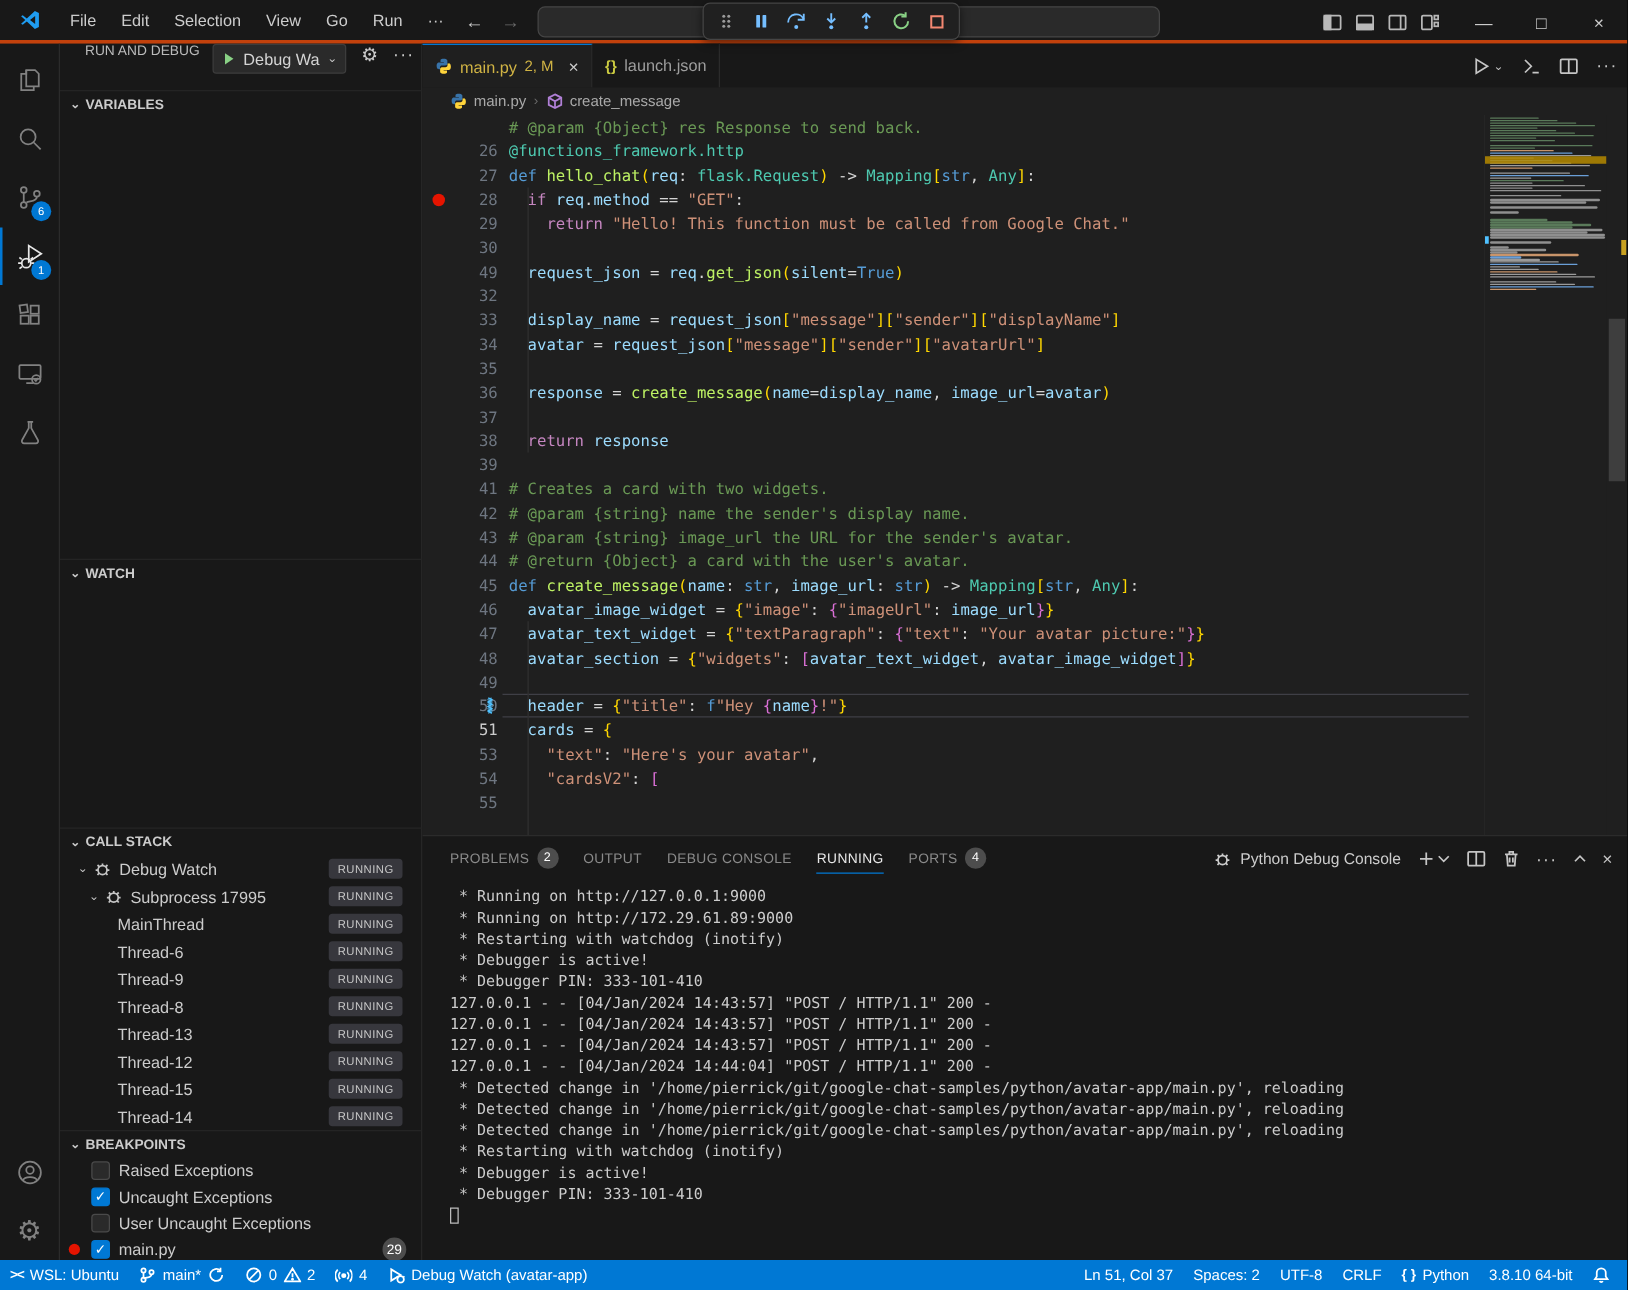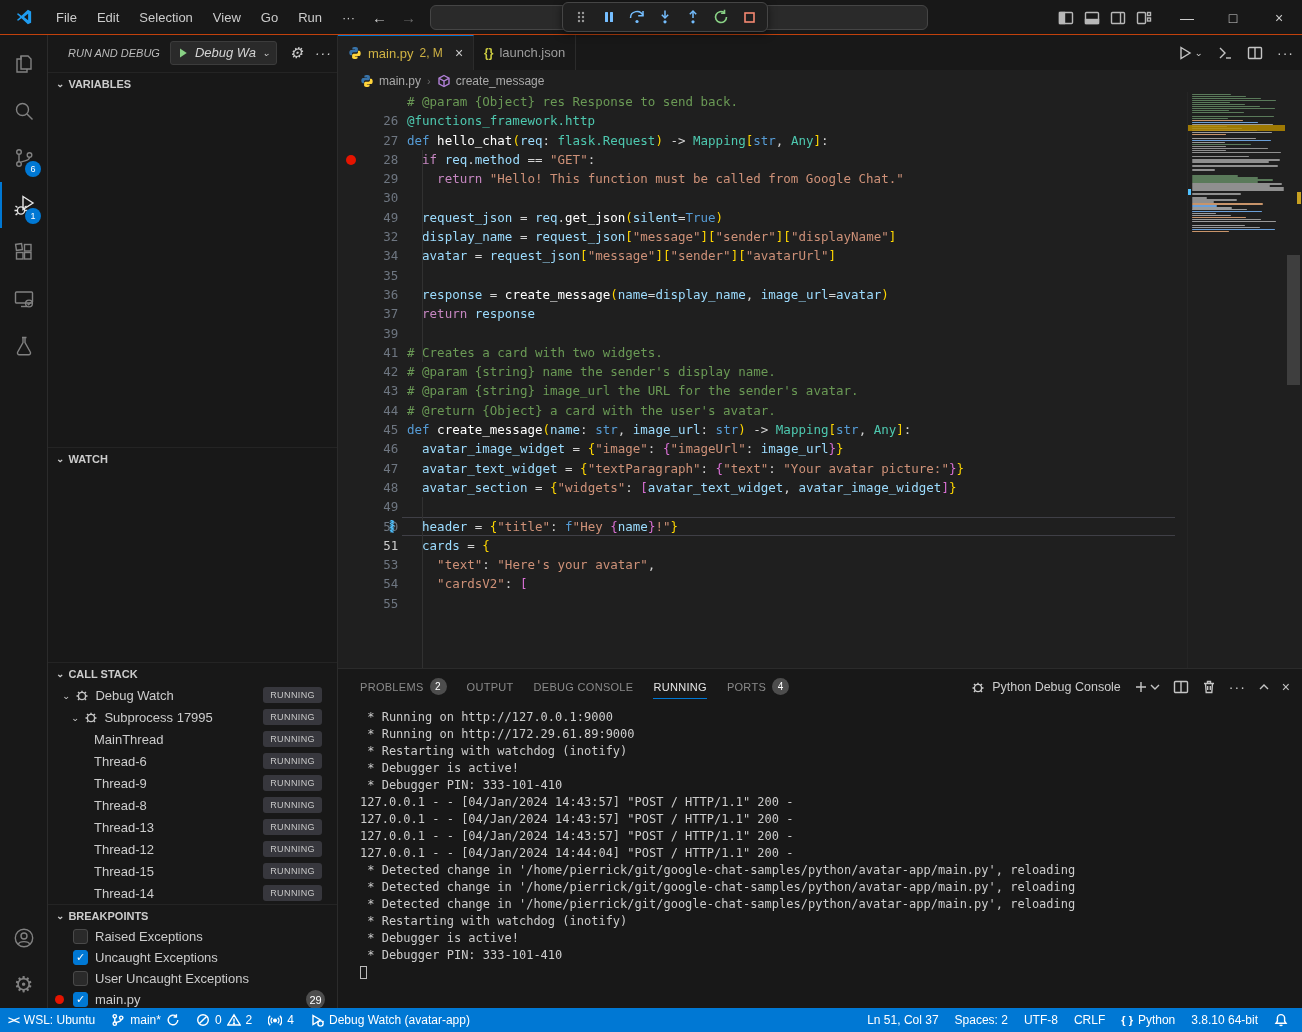--- a/index.html
+++ b/index.html
@@ -1,21 +1,21 @@
 <!DOCTYPE html>
 <html><head>
 <meta charset="utf-8">
 <style>
   * { margin:0; padding:0; box-sizing:border-box; }
   html,body { background:#000; }
   body { font-family:"Liberation Sans", sans-serif; }
   .app { position:relative; width:1302px; height:1032px; background:#181818; color:#cccccc; overflow:hidden; }
 
   
-  .titlebar { position:absolute; top:0; left:0; width:1302px; height:35px; background:#181818; border-bottom:1px solid #c2410c; display:flex; align-items:center; }
+  .titlebar { position:absolute; top:0; left:0; width:1302px; height:35px; background:#181818; border-bottom:3px solid #c2410c; display:flex; align-items:center; }
   .vslogo { width:47px; display:flex; justify-content:center; align-items:center; }
   .menus { display:flex; align-items:center; gap:2px; font-size:13px; color:#cccccc; }
   .menu-item { padding:3px 9px; border-radius:4px; cursor:default; }
   .nav-arrows { position:absolute; left:372px; top:0; height:35px; display:flex; align-items:center; gap:14px; font-size:15px; }
   .nav-back { color:#cccccc; } .nav-fwd { color:#6a6a6a; }
   .command-center { position:absolute; left:430px; top:5px; width:498px; height:25px; background:#2a2a2a; border:1px solid #454545; border-radius:6px; }
   .cc-tail { position:absolute; left:312px; top:3px; font-size:12px; color:#bbbbbb; }
   .debug-toolbar { position:absolute; left:562px; top:2px; height:30px; background:#202020; border:1px solid #454545; border-radius:6px; box-shadow:0 2px 8px rgba(0,0,0,.55); display:flex; align-items:center; padding:0 6px; gap:4px; z-index:5; }
   .dbg-btn { width:24px; height:24px; display:flex; align-items:center; justify-content:center; border-radius:4px; }
   .layout-controls { position:absolute; left:1058px; top:0; height:35px; display:flex; align-items:center; gap:10px; color:#b8b8b8; }
@@ -26,21 +26,21 @@
   .main { position:absolute; top:35px; left:0; width:1302px; height:973px; display:flex; }
 
   
   .activitybar { position:relative; width:48px; height:100%; background:#181818; border-right:1px solid #2b2b2b; }
   .act-item { position:absolute; left:0; width:47px; height:46px; display:flex; align-items:center; justify-content:center; color:#818181; }
   .act-item.active { color:#e7e7e7; border-left:2px solid #0078d4; }
   .act-badge { position:absolute; right:6px; bottom:4px; min-width:16px; height:16px; border-radius:9px; background:#0078d4; color:#fff; font-size:9px; display:flex; align-items:center; justify-content:center; padding:0 4px; }
 
   
   .sidebar { position:relative; width:290px; height:100%; background:#181818; border-right:1px solid #2b2b2b; }
-  .sidebar-head { position:absolute; top:0; left:0; right:4px; height:35px; display:flex; align-items:center; padding-left:20px;font-style:italic; }
+  .sidebar-head { position:absolute; top:0; left:0; right:4px; height:35px; display:flex; align-items:flex-start; padding-left:20px; }
   .sb-title { font-size:11px; color:#bbbbbb; }
   .cfg-box { margin-left:10px; height:24px; background:#2a2a2a; border:1px solid #3c3c3c; border-radius:3px; display:flex; align-items:center; padding:0 6px; gap:6px; font-size:13px; color:#d4d4d4; }
   .sb-gear { margin-left:12px; font-size:15px; color:#cccccc; }
   .sb-dots { margin-left:12px; font-size:14px; color:#cccccc; letter-spacing:1px; }
   .sec-h { position:absolute; left:0; right:0; height:22px; display:flex; align-items:center; gap:4px; padding-left:8px; font-size:11px; font-weight:bold; color:#cccccc; border-top:1px solid #242424; }
   .chev { font-size:10px; color:#cccccc; transform:scaleY(.9); }
   .cs-row { position:relative; height:22px; display:flex; align-items:center; font-size:13px; color:#cccccc; }
   .cs-badge { position:absolute; right:15px; top:3px; background:#37373d; color:#c8c8c8; font-size:9px; padding:3px 7px; border-radius:3px; letter-spacing:.4px; }
   .bug-ic { margin-right:5px; display:inline-flex; color:#c5c5c5; }
   .bp-row { position:relative; height:21px; display:flex; align-items:center; font-size:13px; color:#cccccc; padding-left:25px; gap:7px; }
@@ -65,21 +65,21 @@
   .code-lines { position:absolute; top:0; left:0; right:117px; }
   .cl { position:relative; height:19.3px; display:flex; font-family:"DejaVu Sans Mono", monospace; font-size:12.5px; line-height:19.3px; white-space:pre; }
   .gut { position:relative; width:69px; flex:none; color:#6e7681; text-align:right; padding-right:22px; }
   .gut .bpt { position:absolute; left:8px; top:5px; width:10px; height:10px; border-radius:50%; background:#e51400; }
   .gut.cur { color:#cccccc; }
   .zig { position:absolute; right:12px; top:3px; color:#4fc1ff; }
   .txt { flex:1; }
   .active-line-box { position:absolute; left:64px; right:10px; height:19.3px; border-top:1px solid #3f3f46; border-bottom:1px solid #3f3f46; pointer-events:none; }
   .iguide { position:absolute; width:1px; background:#313131; }
 
-  .tk-cm{color:#6a9955} .tk-kw{color:#c586c0} .tk-kb{color:#569cd6} .tk-fn{color:#ffffff}
+  .tk-cm{color:#6a9955} .tk-kw{color:#c586c0} .tk-kb{color:#569cd6} .tk-fn{color:#bef264}
   .tk-ty{color:#4ec9b0} .tk-va{color:#9cdcfe} .tk-st{color:#ce9178} .tk-pn{color:#d4d4d4}
   .tk-b1{color:#ffd700} .tk-b2{color:#da70d6}
 
   .minimap { position:absolute; top:0; right:17px; width:98px; height:100%; background:#1f1f1f; border-left:1px solid #252525; padding:2px 2px 0 4px; }
   .mm-row { height:1.4px; margin-bottom:.6px; border-radius:1px; }
   .mm-band { position:absolute; left:0; right:0; top:33px; height:6px; background:#b58900; opacity:.85; }
   .mm-cursor { position:absolute; left:0; top:97px; width:3px; height:6px; background:#4fc1ff; }
   .vscroll { position:absolute; top:0; right:0; width:17px; height:100%; }
   .vthumb { position:absolute; top:163px; left:2px; width:13px; height:130px; background:rgba(121,121,121,.35); }
   .vmark { position:absolute; right:1px; top:100px; width:4px; height:12px; background:#c8a121; }
@@ -522,37 +522,47 @@
       49
     </span><span class="txt"></span></div>
             <div class="cl">
     
     <span class="gut ">
       32
     </span><span class="txt"><span class="tk-pn">  </span><span class="tk-va">request_json</span><span class="tk-pn"> = </span><span class="tk-va">req</span><span class="tk-pn">.</span><span class="tk-fn">get_json</span><span class="tk-b1">(</span><span class="tk-va">silent</span><span class="tk-pn">=</span><span class="tk-kb">True</span><span class="tk-b1">)</span></span></div>
             <div class="cl">
     
     <span class="gut ">
+      33
+    </span><span class="txt"></span></div>
+            <div class="cl">
+    
+    <span class="gut ">
       34
     </span><span class="txt"><span class="tk-pn">  </span><span class="tk-va">display_name</span><span class="tk-pn"> = </span><span class="tk-va">request_json</span><span class="tk-b1">[</span><span class="tk-st">"message"</span><span class="tk-b1">][</span><span class="tk-st">"sender"</span><span class="tk-b1">][</span><span class="tk-st">"displayName"</span><span class="tk-b1">]</span></span></div>
             <div class="cl">
     
     <span class="gut ">
       35
     </span><span class="txt"><span class="tk-pn">  </span><span class="tk-va">avatar</span><span class="tk-pn"> = </span><span class="tk-va">request_json</span><span class="tk-b1">[</span><span class="tk-st">"message"</span><span class="tk-b1">][</span><span class="tk-st">"sender"</span><span class="tk-b1">][</span><span class="tk-st">"avatarUrl"</span><span class="tk-b1">]</span></span></div>
             <div class="cl">
     
     <span class="gut ">
       36
     </span><span class="txt"></span></div>
             <div class="cl">
     
     <span class="gut ">
       37
     </span><span class="txt"><span class="tk-pn">  </span><span class="tk-va">response</span><span class="tk-pn"> = </span><span class="tk-fn">create_message</span><span class="tk-b1">(</span><span class="tk-va">name</span><span class="tk-pn">=</span><span class="tk-va">display_name</span><span class="tk-pn">, </span><span class="tk-va">image_url</span><span class="tk-pn">=</span><span class="tk-va">avatar</span><span class="tk-b1">)</span></span></div>
+            <div class="cl">
+    
+    <span class="gut ">
+      38
+    </span><span class="txt"></span></div>
             <div class="cl">
     
     <span class="gut ">
       39
     </span><span class="txt"><span class="tk-pn">  </span><span class="tk-kw">return</span><span class="tk-pn"> </span><span class="tk-va">response</span></span></div>
             <div class="cl">
     
     <span class="gut ">
       41
     </span><span class="txt"></span></div>

